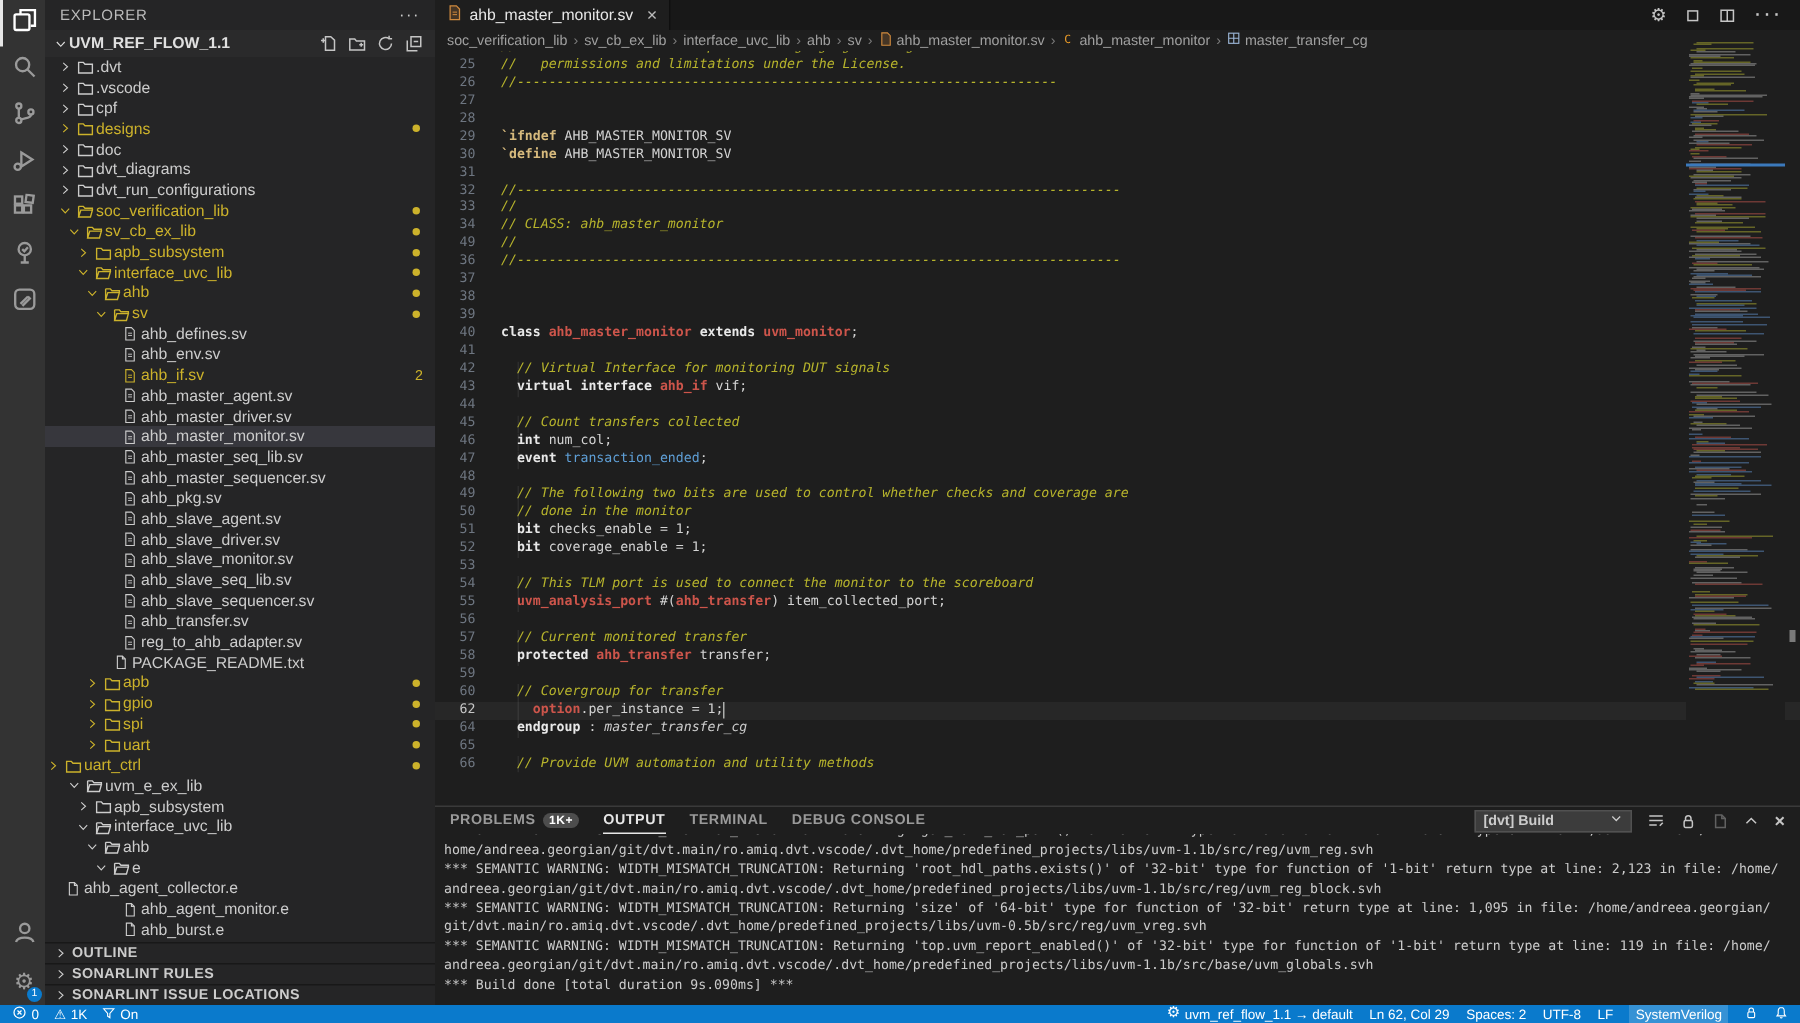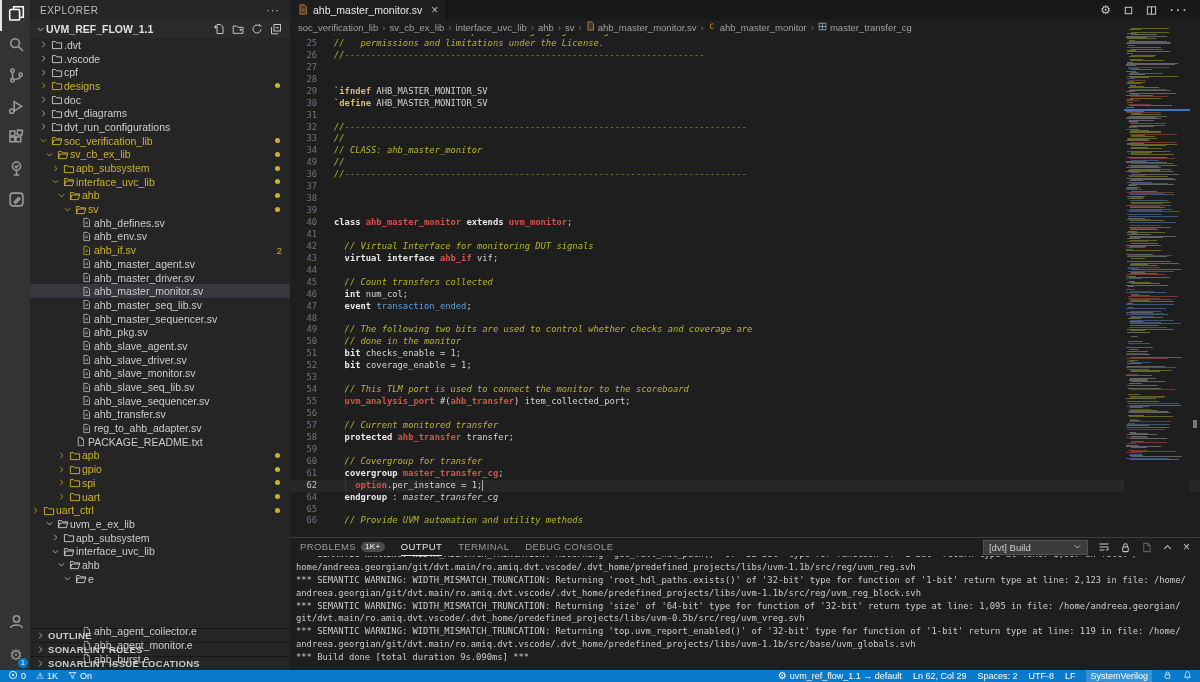--- a/index.html
+++ b/index.html
@@ -86,21 +86,21 @@
   #minimap { position:absolute; right:10px; top:28px; width:66px; height:505px; background:#1e1e1e; cursor:pointer; }
   .mm-bar { position:absolute; height:1px; opacity:0.55; }
   #mm-indicator { position:absolute; left:0; width:66px; height:2px; background:#3b79bb; }
   #scroll-col { position:absolute; right:0; top:20px; width:10px; height:517px; cursor:pointer; }
   #ov-mark { position:absolute; right:3px; top:400px; width:4px; height:8px; background:#7a7a7a; }
 
   
   #panel { position:absolute; left:0; top:537px; width:910px; height:133px; background:#1e1e1e;
            border-top:1px solid #3a3a3a; }
   #panel-header { position:absolute; left:0; top:0; width:910px; height:18px; display:flex;
-                  align-items:center; padding:0 10px; }
+                  align-items:center; padding:0 10px;font-weight:bold; }
   .p-tab { font-size:9.5px; letter-spacing:0.4px; color:#9a9a9a; margin-right:16px; height:18px;
            display:flex; align-items:center; gap:5px; cursor:pointer; border-bottom:1px solid transparent; }
   .p-tab.active { color:#e7e7e7; border-bottom:1px solid #e7e7e7; }
   .p-badge { background:#4d4d4d; color:#ffffff; font-size:8px; padding:0.5px 4px; border-radius:6px; }
   #panel-controls { margin-left:auto; display:flex; align-items:center; gap:10px; color:#c5c5c5; }
   #channel-select { background:#3c3c3c; border:1px solid #515151; color:#cccccc; font-size:9.5px;
                     height:15px; display:flex; align-items:center; gap:18px; padding:0 5px;
                     min-width:105px; cursor:pointer; }
   #channel-select .sel-chev { margin-left:auto; }
   #panel-controls span.pc-ic { display:inline-flex; cursor:pointer; }
@@ -701,21 +701,21 @@
               <path d="M2.5 4.2 L6 8 L9.5 4.2"></path>
             </svg>
           </span>
           <span class="ticon">
             <svg width="12" height="11" viewBox="0 0 12 12" stroke="currentColor" fill="none">
               <path d="M1 2.8 h3.4 l1.2 1.4 H11 v1.3 M1 10.5 L2.6 5.5 H11 L9.6 10.5 Z M1 10.5 V2.8"></path>
             </svg>
           </span>
           <span>e</span>
         </div>
-        <div class="tree-row" style="padding-left: 38px; margin-top: 39px;">
+        <div class="tree-row" style="">
           <span class="chev"></span>
           <span class="ticon">
             <svg width="9" height="11" viewBox="0 0 12 13" stroke="#c5c5c5" fill="none">
               <path d="M3 1 h4.5 L10 3.5 V12 H3 Z"></path>
               <path d="M7.5 1 V3.5 H10"></path>
             </svg>
           </span>
           <span>ahb_agent_collector.e</span>
         </div>
         <div class="tree-row" style="padding-left: 38px;">
@@ -869,21 +869,20 @@
           <div class="cl-row"><span class="gut">51</span><span class="code"><span class="guide" style="left:10.6px"></span><span class="s-p">  </span><span class="s-k">bit</span><span class="s-p"> checks_enable = 1;</span></span></div>
           <div class="cl-row"><span class="gut">52</span><span class="code"><span class="guide" style="left:10.6px"></span><span class="s-p">  </span><span class="s-k">bit</span><span class="s-p"> coverage_enable = 1;</span></span></div>
           <div class="cl-row"><span class="gut">53</span><span class="code"><span class="guide" style="left:10.6px"></span></span></div>
           <div class="cl-row"><span class="gut">54</span><span class="code"><span class="guide" style="left:10.6px"></span><span class="s-p">  </span><span class="s-c">// This TLM port is used to connect the monitor to the scoreboard</span></span></div>
           <div class="cl-row"><span class="gut">55</span><span class="code"><span class="guide" style="left:10.6px"></span><span class="s-p">  </span><span class="s-t">uvm_analysis_port</span><span class="s-p"> #(</span><span class="s-t">ahb_transfer</span><span class="s-p">) item_collected_port;</span></span></div>
           <div class="cl-row"><span class="gut">56</span><span class="code"><span class="guide" style="left:10.6px"></span></span></div>
           <div class="cl-row"><span class="gut">57</span><span class="code"><span class="guide" style="left:10.6px"></span><span class="s-p">  </span><span class="s-c">// Current monitored transfer</span></span></div>
           <div class="cl-row"><span class="gut">58</span><span class="code"><span class="guide" style="left:10.6px"></span><span class="s-p">  </span><span class="s-k">protected</span><span class="s-p"> </span><span class="s-t">ahb_transfer</span><span class="s-p"> transfer;</span></span></div>
           <div class="cl-row"><span class="gut">59</span><span class="code"><span class="guide" style="left:10.6px"></span></span></div>
           <div class="cl-row"><span class="gut">60</span><span class="code"><span class="guide" style="left:10.6px"></span><span class="s-p">  </span><span class="s-c">// Covergroup for transfer</span></span></div>
-          <div class="cl-row"><span class="gut">61</span><span class="code"><span class="guide" style="left:10.6px"></span><span class="s-p">  </span><span class="s-k">covergroup</span><span class="s-p"> </span><span class="s-t">master_transfer_cg</span><span class="s-p">;</span></span></div>
           <div class="cl-row cur"><span class="gut">62</span><span class="code"><span class="guide" style="left:10.6px"></span><span class="s-p">    </span><span class="s-t">option</span><span class="s-p">.per_instance = 1;</span></span><span id="cursor" style="left:192.4px;top:0.5px;"></span></div>
           <div class="cl-row"><span class="gut">64</span><span class="code"><span class="guide" style="left:10.6px"></span><span class="s-p">  </span><span class="s-k">endgroup</span><span class="s-p"> : </span><span class="s-i">master_transfer_cg</span></span></div>
           <div class="cl-row"><span class="gut">65</span><span class="code"><span class="guide" style="left:10.6px"></span></span></div>
           <div class="cl-row"><span class="gut">66</span><span class="code"><span class="guide" style="left:10.6px"></span><span class="s-p">  </span><span class="s-c">// Provide UVM automation and utility methods</span></span></div>
         </div>
     </div>
     <div id="minimap">
         <div class="mm-bar" style="background: rgb(160, 160, 48); top: 0px; left: 7px; width: 38px;"></div>
         <div class="mm-bar" style="background: rgb(160, 160, 48); top: 1.29px; left: 5px; width: 12px;"></div>
         <div class="mm-bar" style="background: rgb(160, 160, 48); top: 3.87px; left: 7px; width: 38px;"></div>

